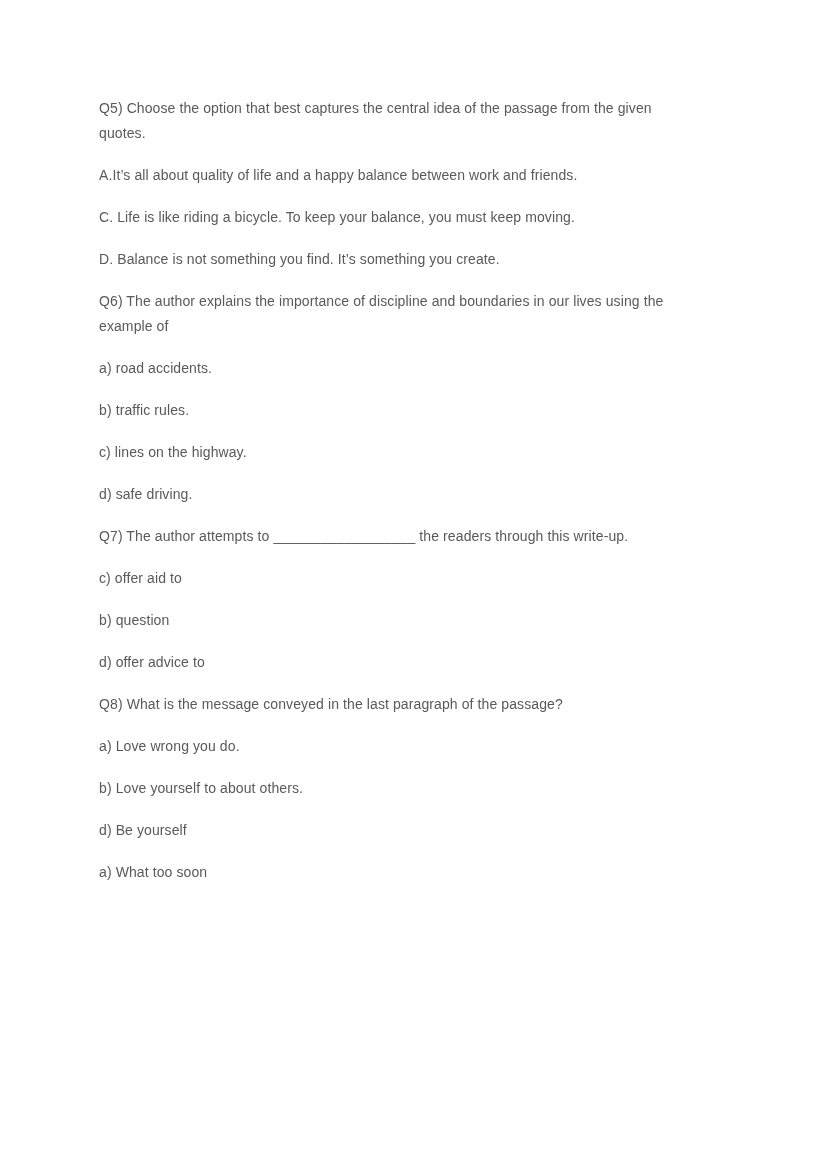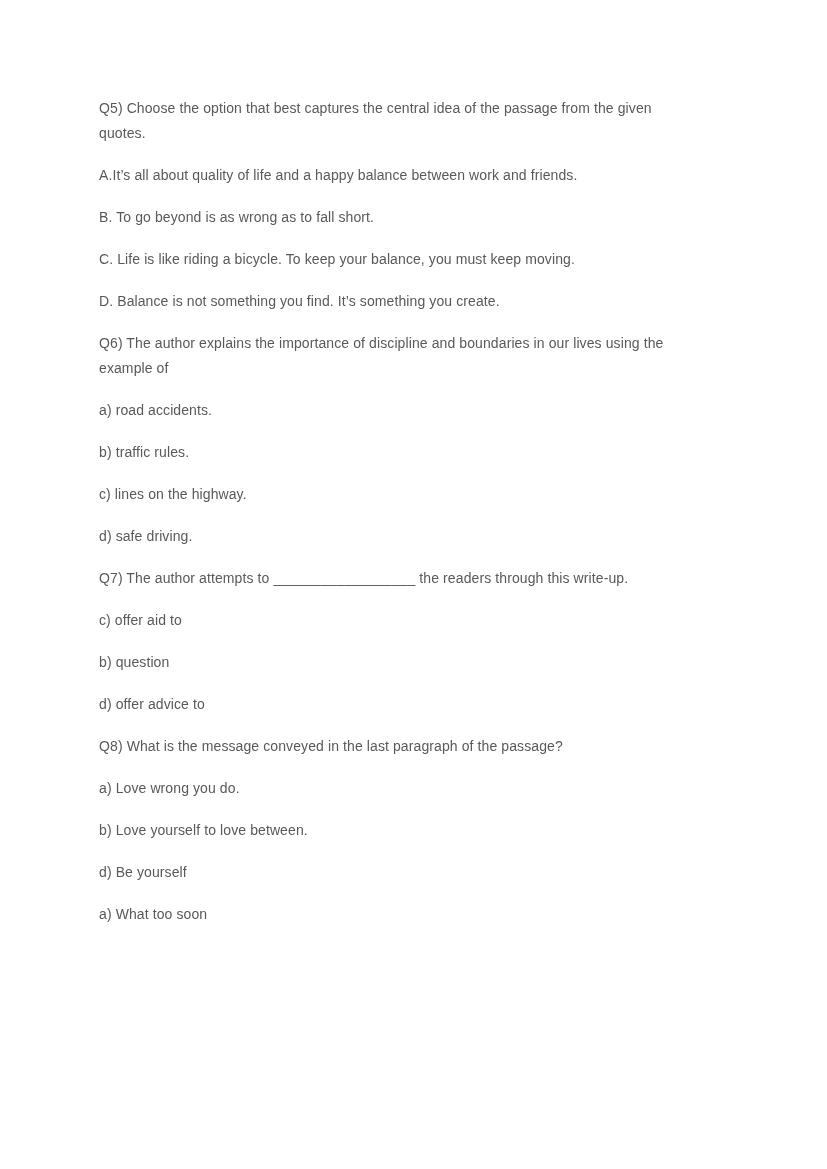--- a/index.html
+++ b/index.html
@@ -34,21 +34,20 @@
 </head>
 <body>
 
 <div class="page">
   <div class="content">
 
     <section>
       <p class="para">Q5) Choose the option that best captures the central idea of the passage from the given
 quotes.</p>
       <p class="para">A.It’s all about quality of life and  a happy balance between work and friends.</p>
-      <p class="para">B. To go beyond is as wrong as to fall short.</p>
       <p class="para">C. Life is like riding a bicycle. To keep your balance, you must keep moving.</p>
       <p class="para">D. Balance is not something you find. It’s something you create.</p>
     </section>
 
     <section>
       <p class="para">Q6) The author explains the importance of discipline and boundaries in our lives using the
 example of</p>
       <p class="para">a) road accidents.</p>
       <p class="para">b) traffic rules.</p>
       <p class="para">c) lines on the highway.</p>
@@ -58,21 +57,21 @@
     <section>
       <p class="para">Q7) The author attempts to __________________ the readers through this write-up.</p>
       <p class="para">c) offer aid to</p>
       <p class="para">b) question</p>
       <p class="para">d) offer advice to</p>
     </section>
 
     <section>
       <p class="para">Q8) What is the message conveyed in the last paragraph of the passage?</p>
       <p class="para">a) Love wrong you do.</p>
-      <p class="para">b) Love yourself to love between.</p>
+      <p class="para">b) Love yourself to about others.</p>
       <p class="para">d) Be yourself</p>
     </section>
 
     <section>
       <p class="para">a) What too soon</p>
     </section>
 
   </div>
 </div>
 

